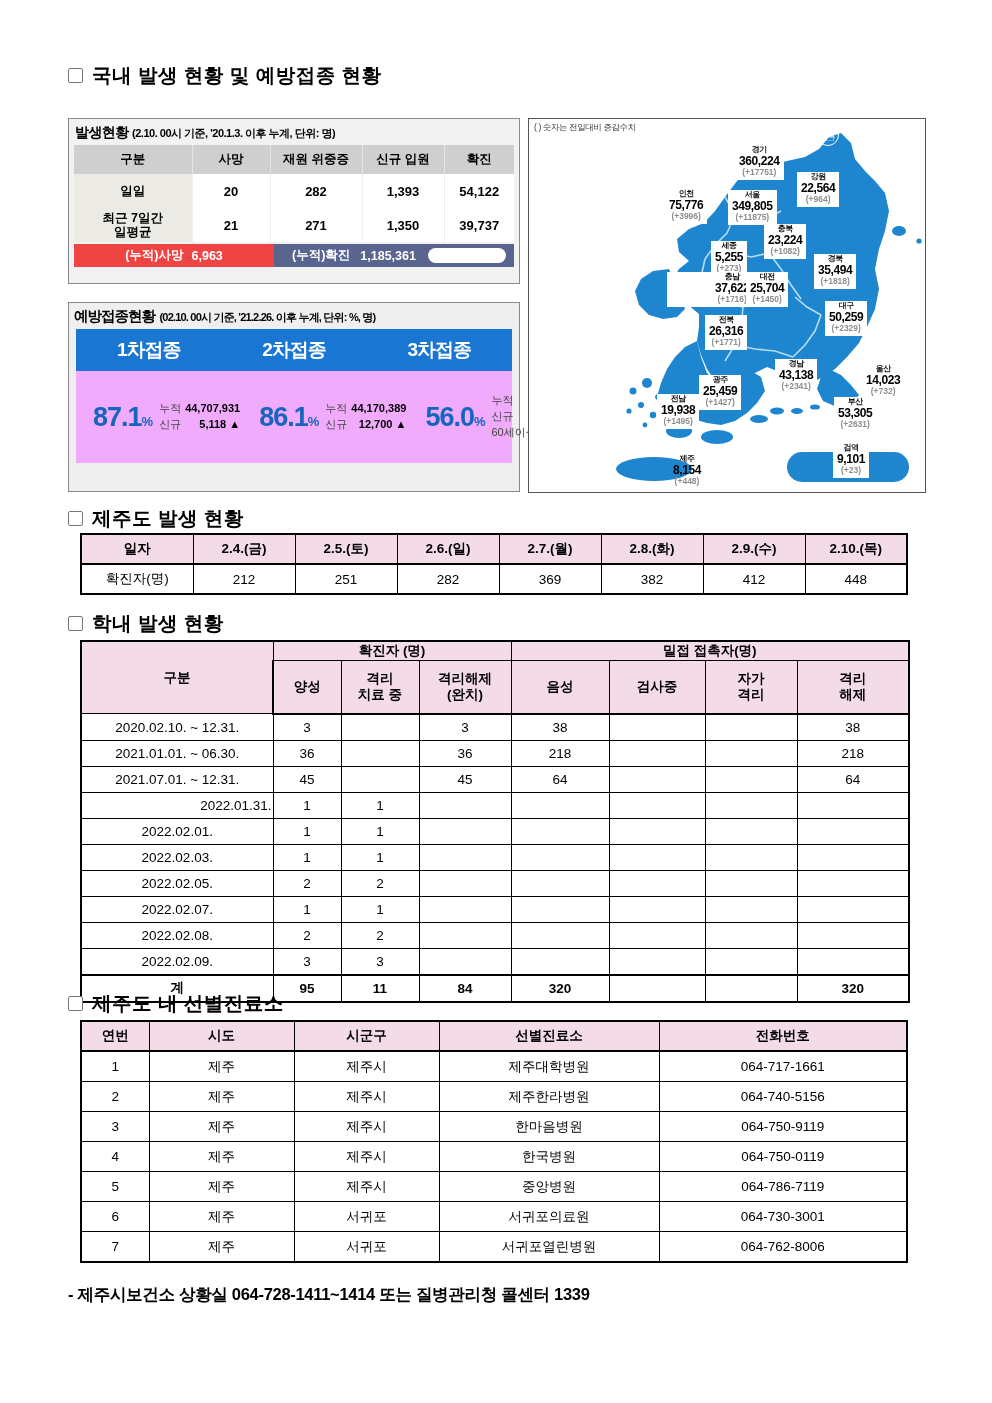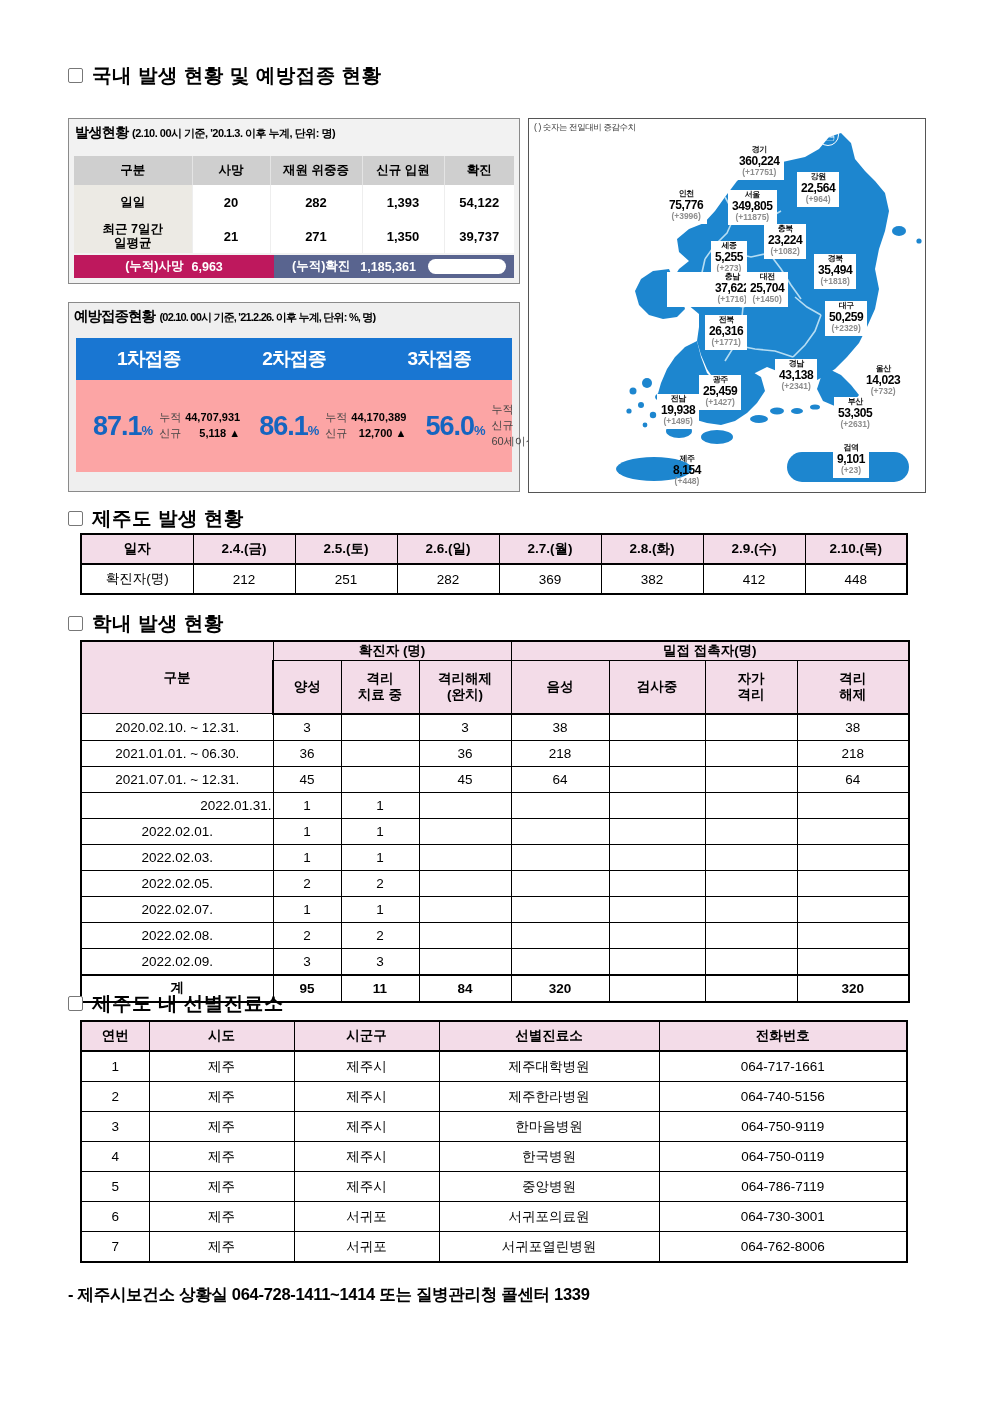--- a/index.html
+++ b/index.html
@@ -22,21 +22,21 @@
 
   
   .abs{position:absolute;}
 
   
   .occ-box{
     left:68px; top:118px; width:452px; height:166px;
     border:1.5px solid #8a8a8a; background:#f2f2f2; box-sizing:border-box;
   }
   .occ-title{
-    padding:5px 0 14px 6px; font-size:12.5px; white-space:nowrap;
+    padding:5px 0 3px 6px; font-size:12.5px; white-space:nowrap;
   }
   .occ-title b{font-size:14px;font-weight:bold;letter-spacing:-0.6px;}
   .occ-title span{font-size:11px;font-weight:bold;letter-spacing:-0.5px;}
   table.occ{
     border-collapse:collapse;width:440px;margin:0 auto;table-layout:fixed;
     font-size:12.5px;
   }
   table.occ th{
     background:#cfcfcf; font-weight:bold; height:27px; font-size:12.5px;
     border-right:1px solid #e4e4e4;
@@ -48,41 +48,41 @@
   }
   table.occ td.lbl{
     background:#eceae4;font-weight:bold;font-size:12.5px;line-height:1.15;
   }
   table.occ td:last-child{border-right:none;}
   .occ-foot{
     display:flex;width:440px;margin:2px auto 0;height:23px;
     font-size:12.5px;font-weight:bold;
   }
   .occ-foot .dead{
-    flex:0 0 200px;background:#be185d;color:#fff;display:flex;
+    flex:0 0 200px;background:#ef4444;color:#fff;display:flex;
     align-items:center;justify-content:center;gap:8px;
   }
   .occ-foot .conf{
     flex:1;background:#59648f;color:#fff;display:flex;
     align-items:center;padding-left:18px;gap:10px;position:relative;
   }
   .occ-foot .pill{
     position:absolute;right:8px;top:4px;width:78px;height:15px;
     background:#fff;border-radius:9px;
   }
 
   
   .vac-box{
     left:68px; top:302px; width:452px; height:190px;
     border:1.5px solid #8a8a8a; background:#efefef; box-sizing:border-box;
   }
   .vac-title{padding:4px 0 3px 5px;white-space:nowrap;}
   .vac-title b{font-size:14.5px;font-weight:bold;letter-spacing:-1px;}
   .vac-title span{font-size:11px;font-weight:bold;letter-spacing:-0.8px;}
-  .vac-inner{width:436px;margin:9px auto;background:#fca5a5;}
+  .vac-inner{width:436px;margin:0 auto;background:#f0abfc;}
   .vac-bar{
     display:flex;background:#1976d2;height:42px;color:#fff;
     align-items:center;
   }
   .vac-bar div{
     flex:1;text-align:center;font-size:19px;font-weight:bold;letter-spacing:-1px;
   }
   .vac-body{display:flex;height:92px;align-items:center;}
   .vac-cell{flex:1;display:flex;align-items:center;justify-content:center;gap:5px;}
   .vac-pct{

